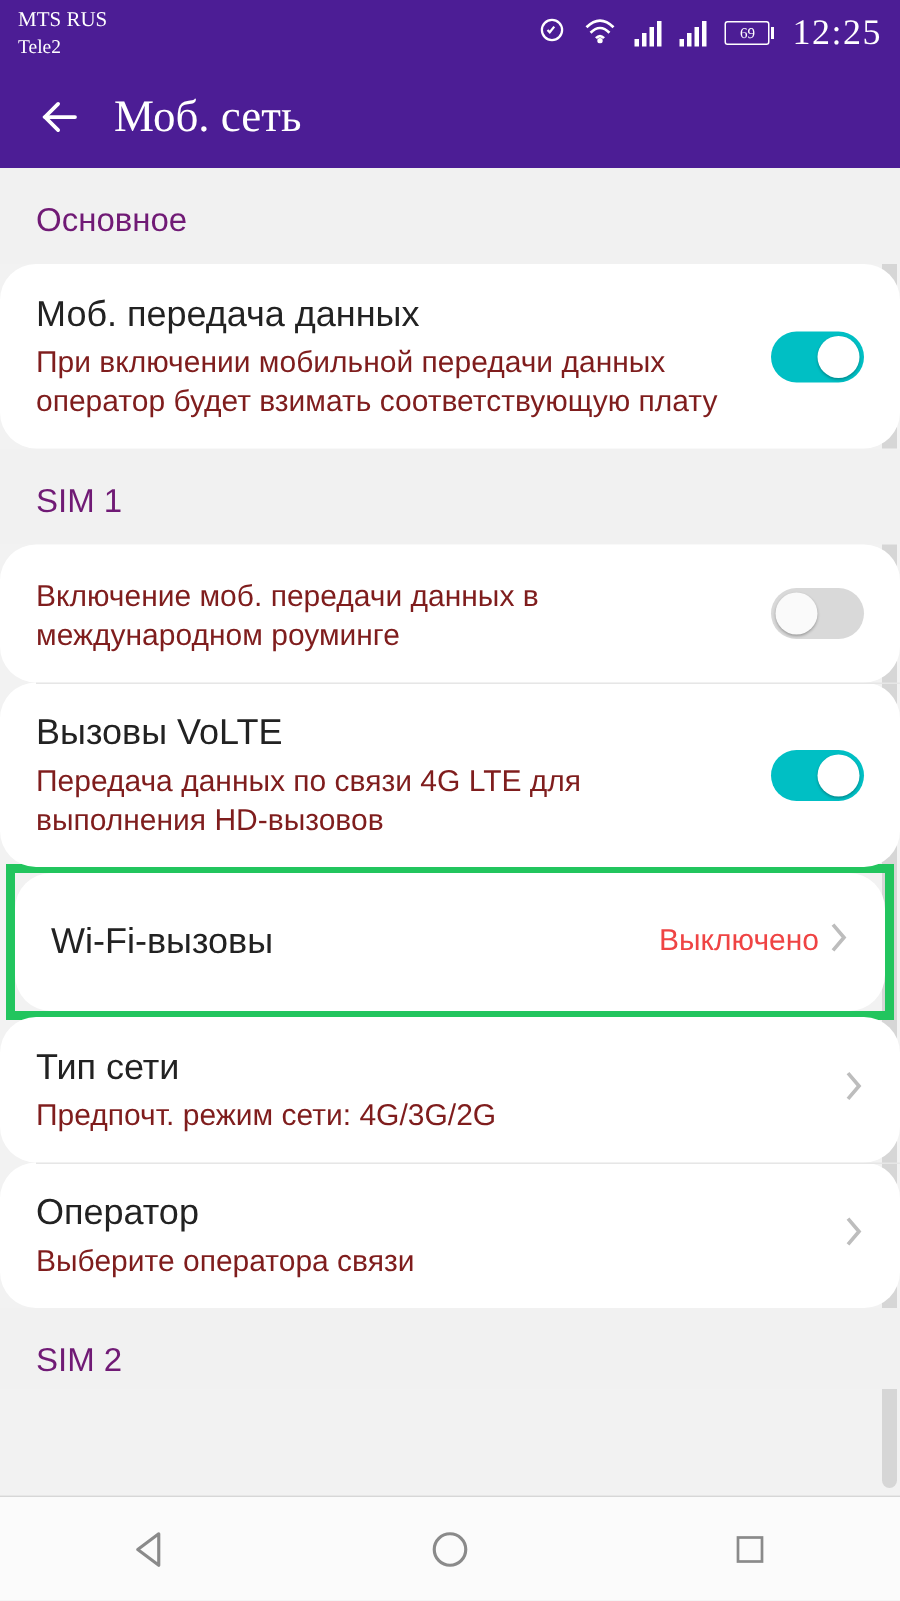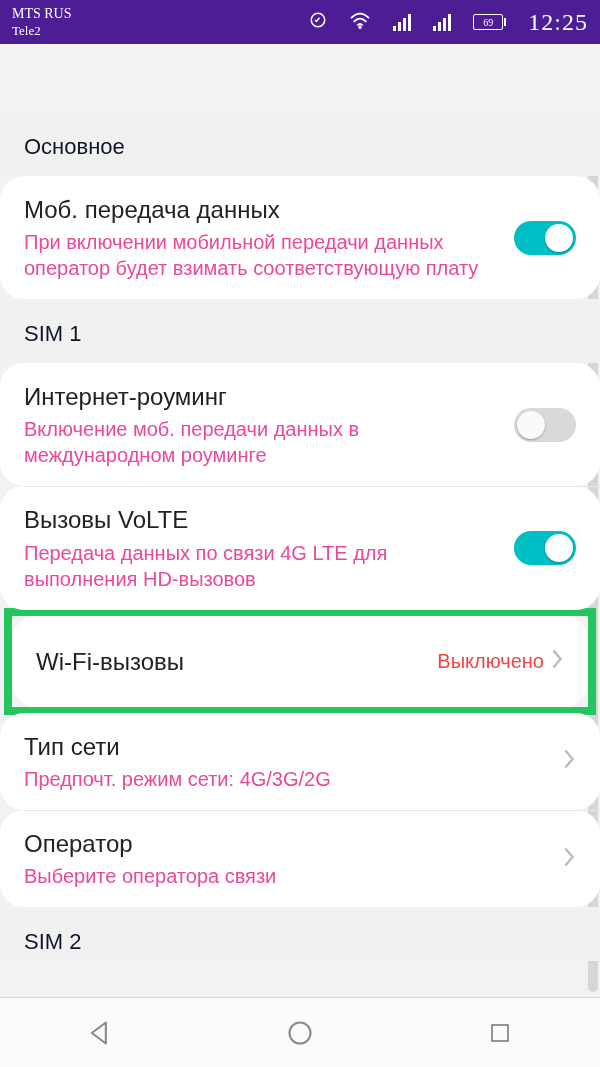--- a/index.html
+++ b/index.html
@@ -2,48 +2,48 @@
 <html><head>
 <meta charset="utf-8">
 <style>
   * { box-sizing: border-box; margin: 0; padding: 0; }
   html, body { width: 600px; height: 1067px; font-family: "Helvetica Neue", Arial, sans-serif; background: #f2f2f2; overflow: hidden; position: relative; }
 
   .teal-area { background: #4c1d95; color: #fff; font-family: Liberation Serif, serif; }
   .status-bar { height: 44px; display: flex; justify-content: space-between; align-items: center; padding: 0 12px; font-size: 16px; }
   .status-left { line-height: 1.1; font-size: 14px; }
   .status-left .carrier2 { display:block; font-size:13px; margin-top:2px; }
-  .status-right { display: flex; align-items: center; gap: 22px; }
+  .status-right { display: flex; align-items: center; gap: 12px; }
   .status-right .time { font-size: 24px; font-weight: 300; letter-spacing: 1px; }
   .icon { display: inline-block; }
 
   .app-bar { height: 68px; display: flex; align-items: center; padding: 0 20px; }
   .back-btn { width: 40px; height: 40px; display:flex; align-items:center; justify-content:center; margin-right: 16px; cursor:pointer; }
   .app-title { font-size: 30px; font-weight: 400; }
 
   .scroll-area { position: absolute; top:112px; bottom:70px; left:0; right:0; overflow:hidden; }
 
-  .section-header { background:#f1f1f1; padding: 22px 24px 16px; color:#0f172a; font-size: 22px; }
+  .section-header { background:#f1f1f1; padding: 22px 24px 16px; color:#701a75; font-size: 22px; }
 
   .list-item { background:#ffffff; padding: 18px 24px; display:flex; align-items:center; justify-content:space-between; position:relative;border-radius:24px; }
   .list-item + .list-item::before { content:""; position:absolute; left:24px; right:0; top:0; height:1px; background:#e6e6e6; }
   .item-text { flex:1; padding-right: 14px; }
   .item-title { font-size: 24px; color:#222; line-height:1.3; }
-  .item-sub { font-size: 20px; color:#ec4899; line-height:1.3; margin-top:4px; }
+  .item-sub { font-size: 20px; color:#7f1d1d; line-height:1.3; margin-top:4px; }
   .item-value { font-size:20px; color:#ef4444; margin-right:6px; }
   .chevron { color:#bdbdbd; }
 
   .switch { width: 62px; height: 34px; border-radius: 17px; position: relative; flex-shrink:0; }
   .switch .knob { width: 28px; height: 28px; border-radius: 50%; background:#fff; position:absolute; top:3px; box-shadow:0 1px 2px rgba(0,0,0,.3); }
   .switch.on { background:#00bfc4; }
   .switch.on .knob { right:3px; }
   .switch.off { background:#d9d9d9; }
   .switch.off .knob { left:3px; background:#fafafa; }
 
-  .highlight-box { border:8px solid #22c55e; margin:-2px 4px; }
+  .highlight-box { border:6px solid #22c55e; margin:-2px 4px; }
 
   .nav-bar { position:absolute; bottom:0; left:0; right:0; height:70px; background:#fbfbfb; border-top:1px solid #d7d7d7; display:flex; justify-content:space-around; align-items:center; }
   .nav-btn { width:36px; height:36px; display:flex; align-items:center; justify-content:center; }
 
   .scrollbar-fake { position:absolute; right:2px; top:112px; width:10px; height:880px; background:#d6d6d6; border-radius:5px; }
 
   
   .bars { display:inline-flex; align-items:flex-end; gap:2px; height:18px; }
   .bars span { width:3px; background:#fff; }
   .bars span:nth-child(1){height:5px;}
@@ -94,20 +94,29 @@
       <span class="battery">
         <span class="battery-body">
             <span>69</span>
           </span>
           <span class="battery-cap"></span>
       </span>
       <span class="time">12:25</span>
     </div>
   </div>
 
+  <div class="app-bar">
+    <div class="back-btn">
+      <svg width="30" height="30" viewBox="0 0 24 24" fill="none" stroke="#fff" stroke-width="2" stroke-linecap="round">
+          <path d="M20 12H4"></path>
+          <path d="M11 5l-7 7 7 7"></path>
+        </svg>
+    </div>
+    <div class="app-title">Моб. сеть</div>
+  </div>
 </div>
 
 <div class="scrollbar-fake"></div>
 
 <div class="scroll-area">
 
   <div class="section-header">Основное</div>
 
   <div class="list-item">
     <div class="item-text">
@@ -116,21 +125,20 @@
     </div>
     <div class="switch on">
         <div class="knob"></div>
       </div>
   </div>
 
   <div class="section-header">SIM 1</div>
 
   <div class="list-item">
     <div class="item-text">
-      <div class="item-title">Интернет-роуминг</div>
       <div class="item-sub">Включение моб. передачи данных в международном роуминге</div>
     </div>
     <div class="switch off">
         <div class="knob"></div>
       </div>
   </div>
 
   <div class="list-item">
     <div class="item-text">
       <div class="item-title">Вызовы VoLTE</div>

